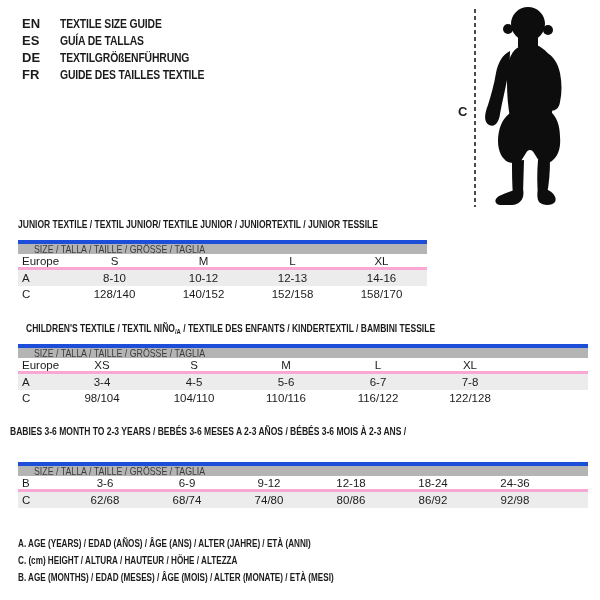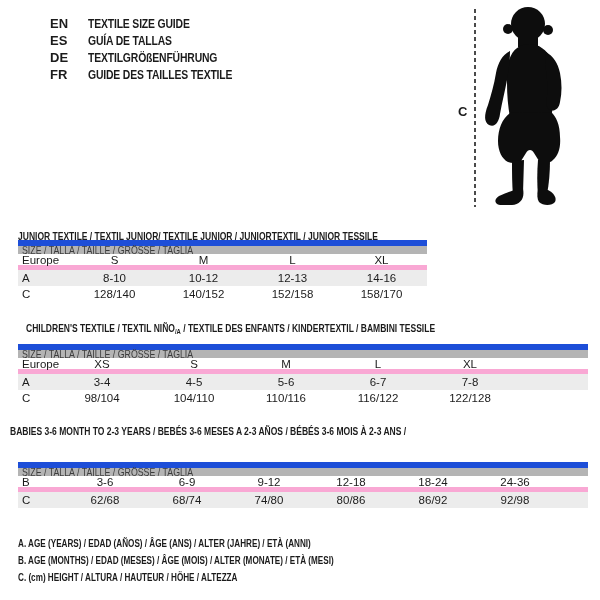--- a/index.html
+++ b/index.html
@@ -9,42 +9,42 @@
   }
   .abs { position:absolute; }
 
   
   .cond   { display:inline-block; white-space:nowrap; transform:scaleX(0.74); transform-origin:0 50%; }
   .cond-m { display:inline-block; white-space:nowrap; transform:scaleX(0.80); transform-origin:0 50%; }
 
   
   .lang { left:22px; top:15px; }
   .lang-row { display:flex; line-height:17px; font-weight:700; font-size:13px; }
-  .lang-code { width:38px;margin-left:28px; }
+  .lang-code { width:38px; }
   .lang-title .cond-m { letter-spacing:-0.2px; }
 
   
   .dash-line { left:474px; top:9px; width:2px; height:198px;
     background:repeating-linear-gradient(180deg,#4a4a4a 0 4px,transparent 4px 7px); }
   .c-label { left:458px; top:104px; font-weight:700; font-size:13px; }
   .baby { left:480px; top:3px; }
 
   
   .sec-title { font-weight:700; font-size:11.5px; line-height:17.5px; white-space:nowrap; }
   .foot { left:18px; top:535px; font-weight:700; font-size:11px; line-height:17px; }
 
   
   .tbl { left:18px; }
-  .bar { height:14px; background:#b4b4b4; border-top:6px solid #1d4ed8; box-sizing:border-box;
-         display:flex; align-items:center; padding-left:4px; font-size:11px; color:#3c3c3c; }
+  .bar { height:14px; background:#b4b4b4; border-top:4px solid #1d4ed8; box-sizing:border-box;
+         display:flex; align-items:center; padding-left:16px; font-size:11px; color:#3c3c3c; }
   .row { height:16px; display:grid; align-items:center; font-size:11.5px; }
   .row .lab { padding-left:4px; text-align:left; }
   .row .val { text-align:center; }
   .row.shaded { background:#ececec; }
-  .row.pre { border-bottom:5px solid #f9a8d4; box-sizing:border-box; }
+  .row.pre { border-bottom:3px solid #f9a8d4; box-sizing:border-box; }
   .t1 { top:240px; width:409px; }
   .t1 .row { grid-template-columns:52px repeat(4,89px); }
   .t2 { top:344px; width:570px; }
   .t2 .row { grid-template-columns:38px repeat(5,92px); }
   .t3 { top:462px; width:570px; }
   .t3 .row { grid-template-columns:46px repeat(6,82px); }
 
   .title-sub { font-size:8px; position:relative; top:2px; }
   svg .ink { fill:#0d0d0d; }
 </style>
@@ -82,21 +82,21 @@
     <path d="M66,49 C73,53 78,60 80,70 C82,80 82,90 80,99 C79,106 74,109 70,107 C66,105 66,100 67,94 C68,84 67,72 65,62 Z"></path>
     <path d="M30,48 C22,52 18,60 16,70 C14,82 11,92 8,102 C4,112 4,119 9,122 C15,125 19,119 20,111 C22,99 25,88 27,77 C29,66 30,56 30,48 Z"></path>
     <path d="M30,110 C22,116 18,126 18,138 C18,148 22,156 28,159 C33,161 38,160 41,158 L46,150 C48,146 52,146 54,150 L59,158 C63,161 69,161 73,157 C78,153 81,145 80,134 C80,122 76,113 71,109 Z"></path>
     <path d="M32,158 L44,157 L43,190 C43,193 41,194 38,194 L33,193 C32,181 32,169 32,158 Z"></path>
     <path d="M43,186 C45,196 40,201 32,202 L20,202 C14,201 14,196 19,193 C26,190 32,188 36,186 Z"></path>
     <path d="M58,157 L70,157 C70,169 69,181 67,191 L58,193 C57,181 57,168 58,157 Z"></path>
     <path d="M68,187 C74,190 77,195 75,199 C72,203 63,203 59,199 C57,196 57,191 58,187 Z"></path>
   </g>
 </svg>
 
-<div class="abs sec-title" style="left:18px; top:228px;">
+<div class="abs sec-title" style="left:18px; top:216px;">
   <span class="cond">JUNIOR TEXTILE / TEXTIL JUNIOR/ TEXTILE JUNIOR / JUNIORTEXTIL / JUNIOR TESSILE</span>
 </div>
 <div class="abs tbl t1">
   <div class="bar">
     <span class="cond-m">SIZE / TALLA / TAILLE / GRÖSSE / TAGLIA</span>
   </div>
   <div class="row pre">
     <span class="lab">Europe</span>
     <span class="val">S</span>
     <span class="val">M</span>
@@ -174,15 +174,15 @@
     <span class="val">68/74</span>
     <span class="val">74/80</span>
     <span class="val">80/86</span>
     <span class="val">86/92</span>
     <span class="val">92/98</span>
   </div>
 </div>
 
 <div class="abs foot">
   <div><span class="cond">A. AGE (YEARS) / EDAD (AÑOS) / ÂGE (ANS) / ALTER (JAHRE) / ETÀ (ANNI)</span></div>
+  <div><span class="cond">C. (cm) HEIGHT / ALTURA / HAUTEUR / HÖHE / ALTEZZA</span></div>
   <div><span class="cond">B. AGE (MONTHS) / EDAD (MESES) / ÂGE (MOIS) / ALTER (MONATE) / ETÀ (MESI)</span></div>
-  <div><span class="cond">C. (cm) HEIGHT / ALTURA / HAUTEUR / HÖHE / ALTEZZA</span></div>
 </div>
 
 </body></html>

